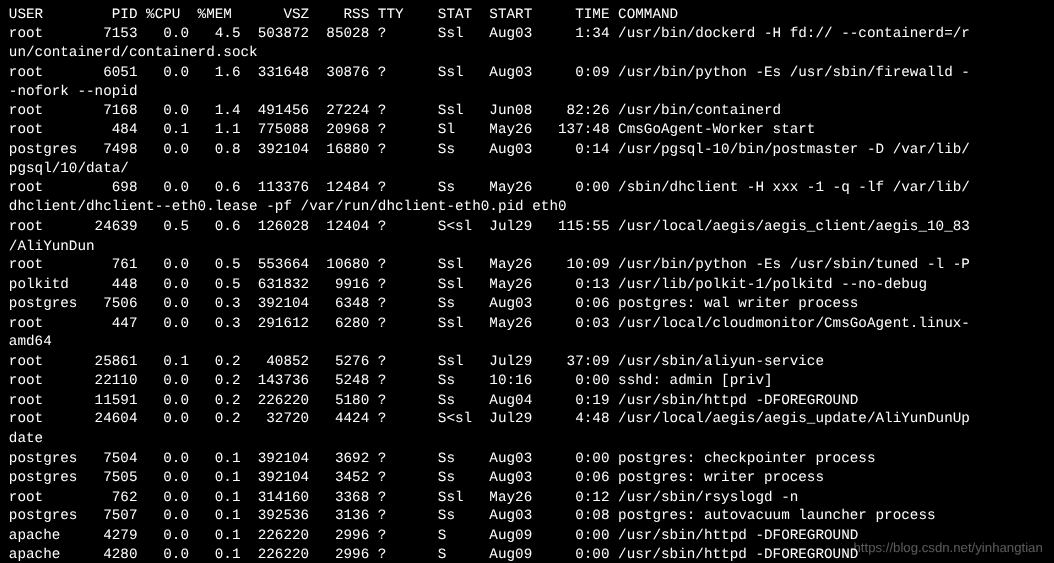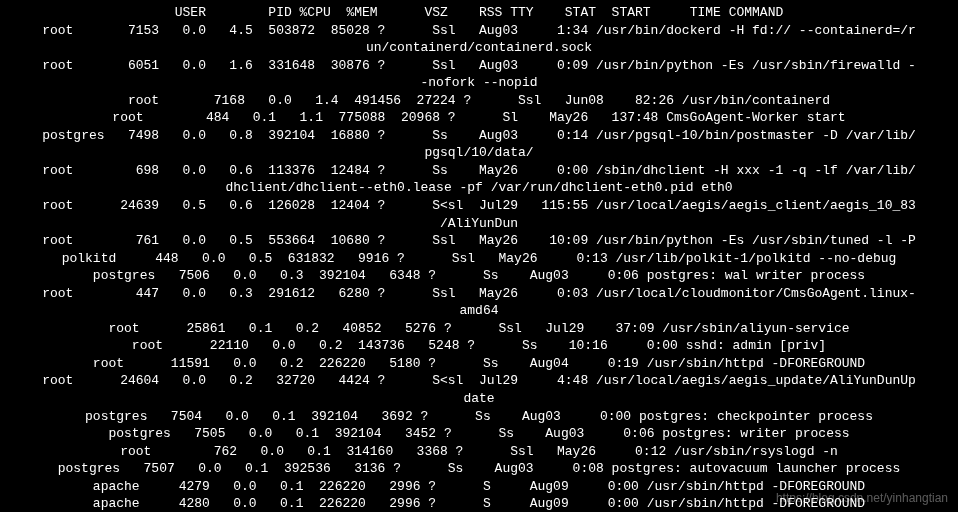--- a/index.html
+++ b/index.html
@@ -8,21 +8,21 @@
     color: #fff;
     font-family: "Courier New", Courier, monospace;
     font-size: 13px;
     line-height: 1.35;
     width: 958px;
     height: 512px;
     overflow: hidden;
     padding: 4px 8px;
     position: relative;
   }
-  .term { white-space: pre; text-align: center; }
+  .term { white-space: pre; }
   .row { white-space: pre; display: block; }
   .watermark {
     position: absolute;
     bottom: 6px;
     right: 10px;
     color: rgba(255,255,255,0.35);
     font-size: 12px;
     font-family: Arial, sans-serif;
     pointer-events: none;
   }

